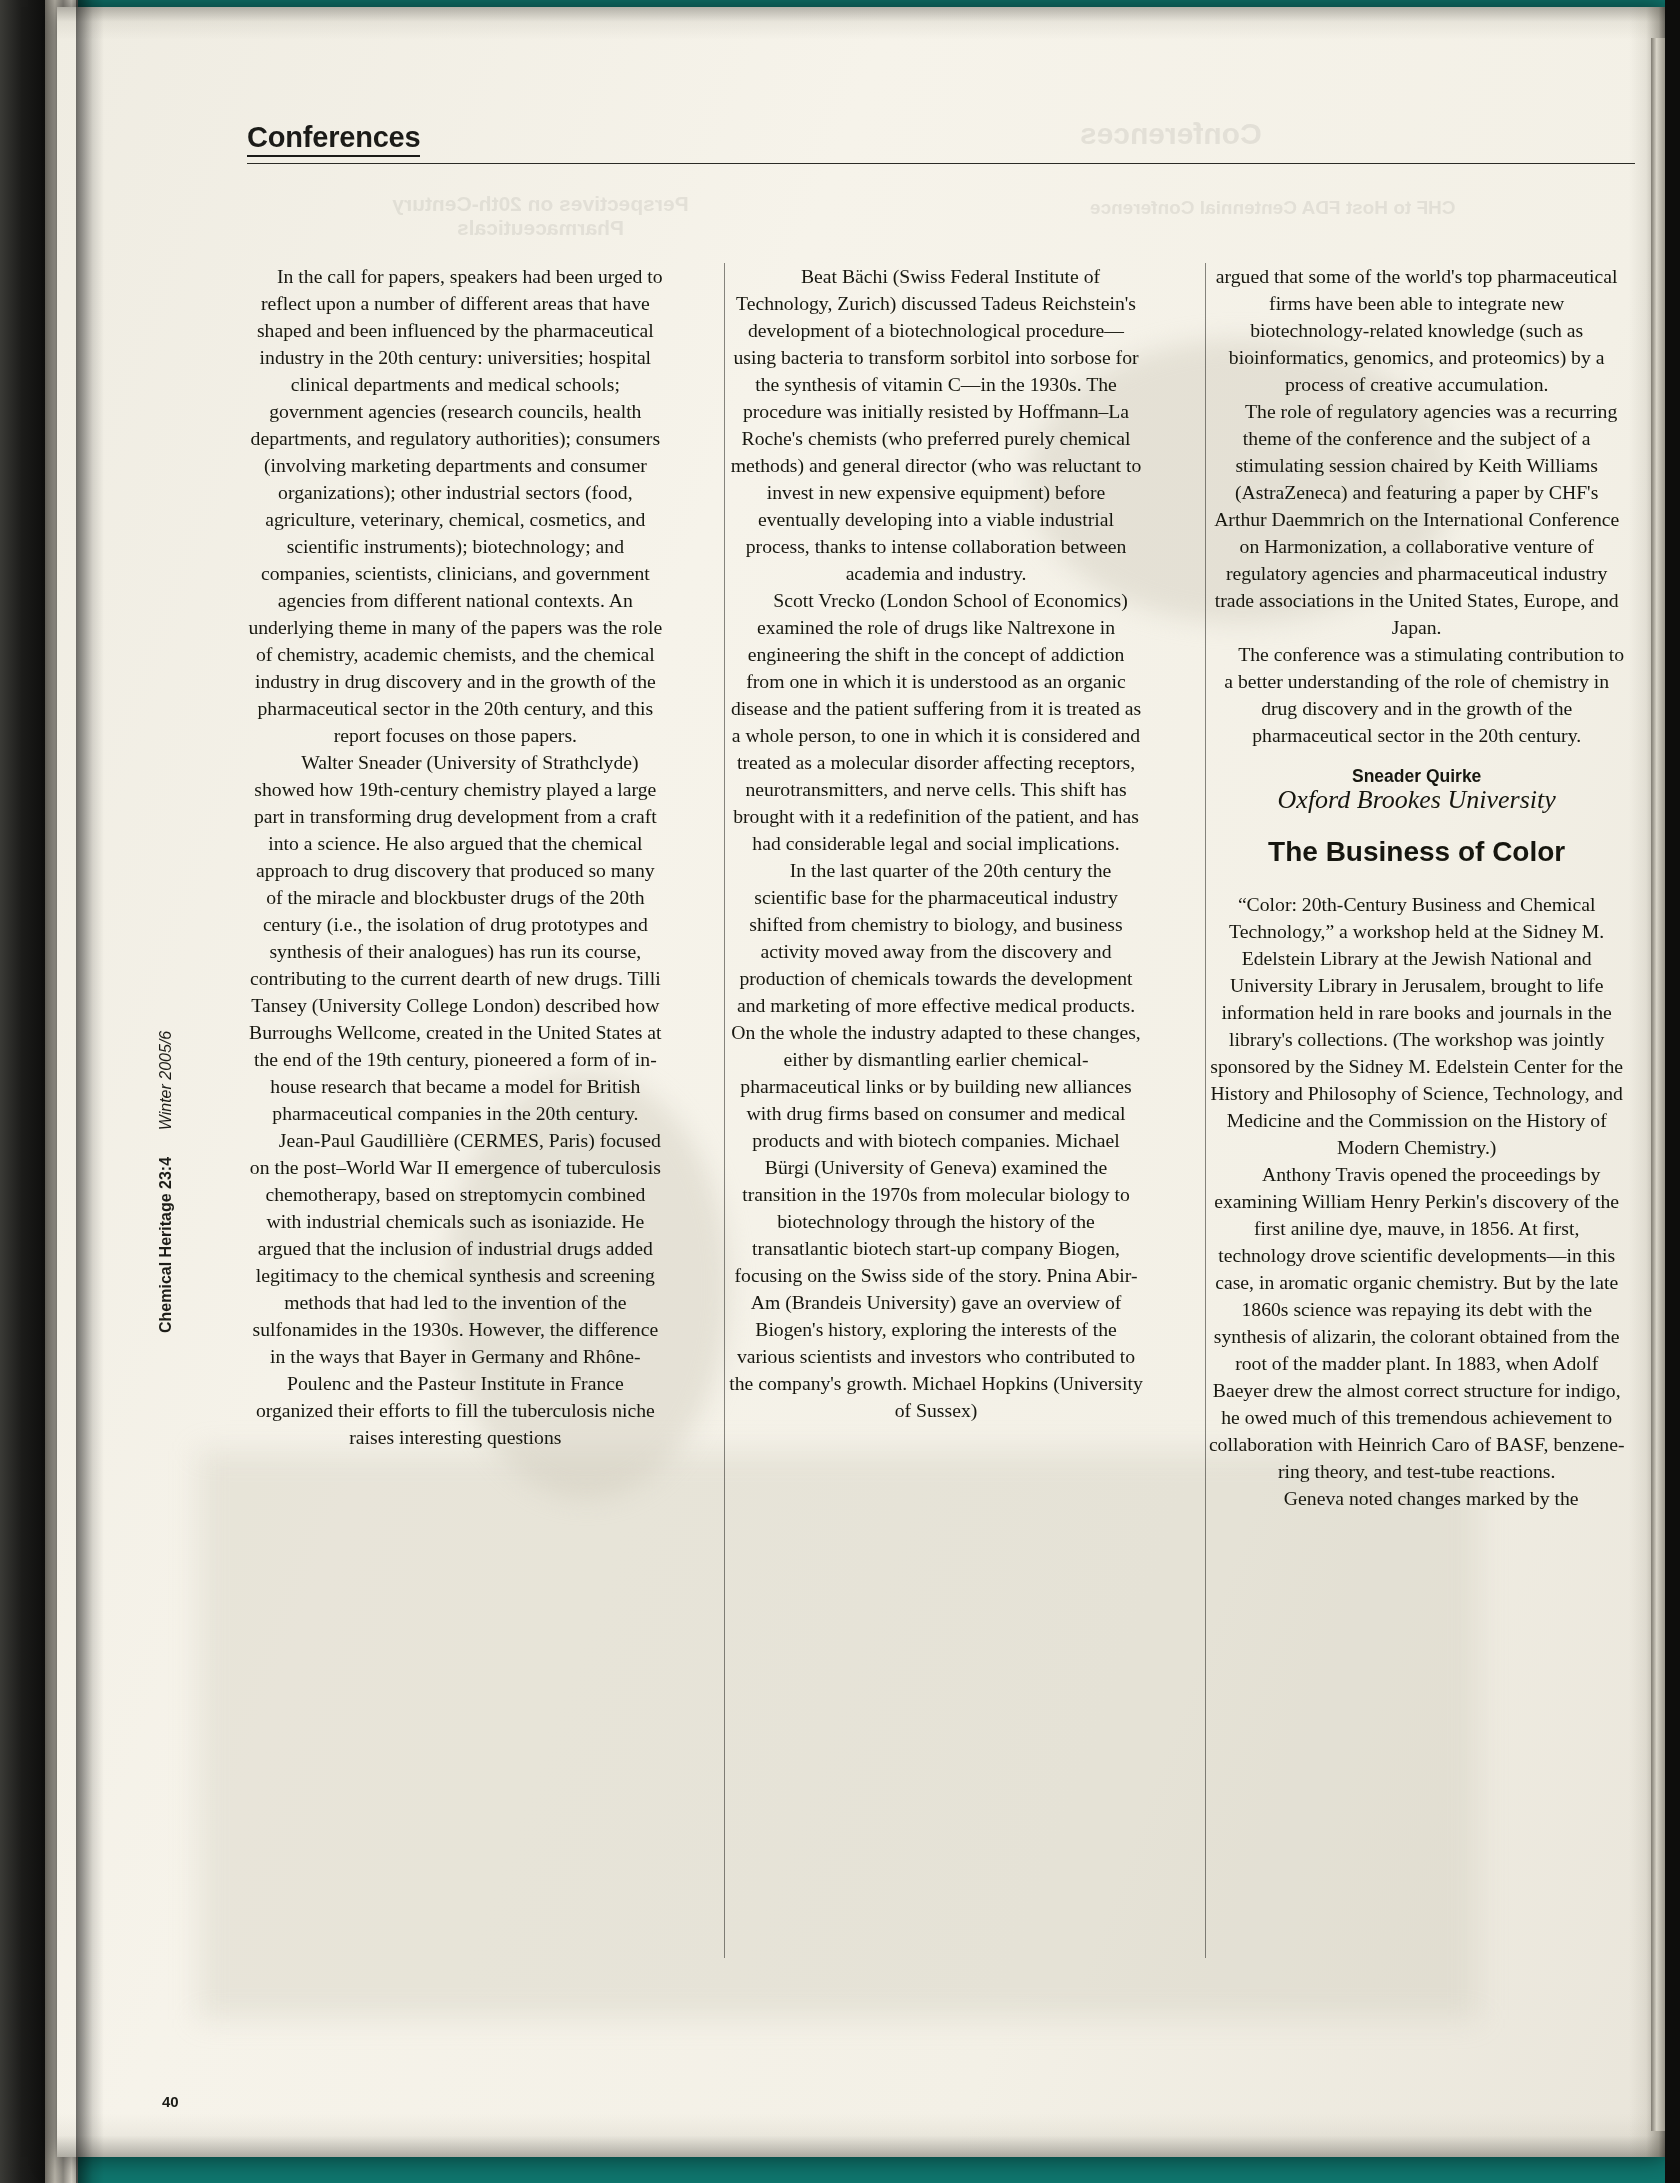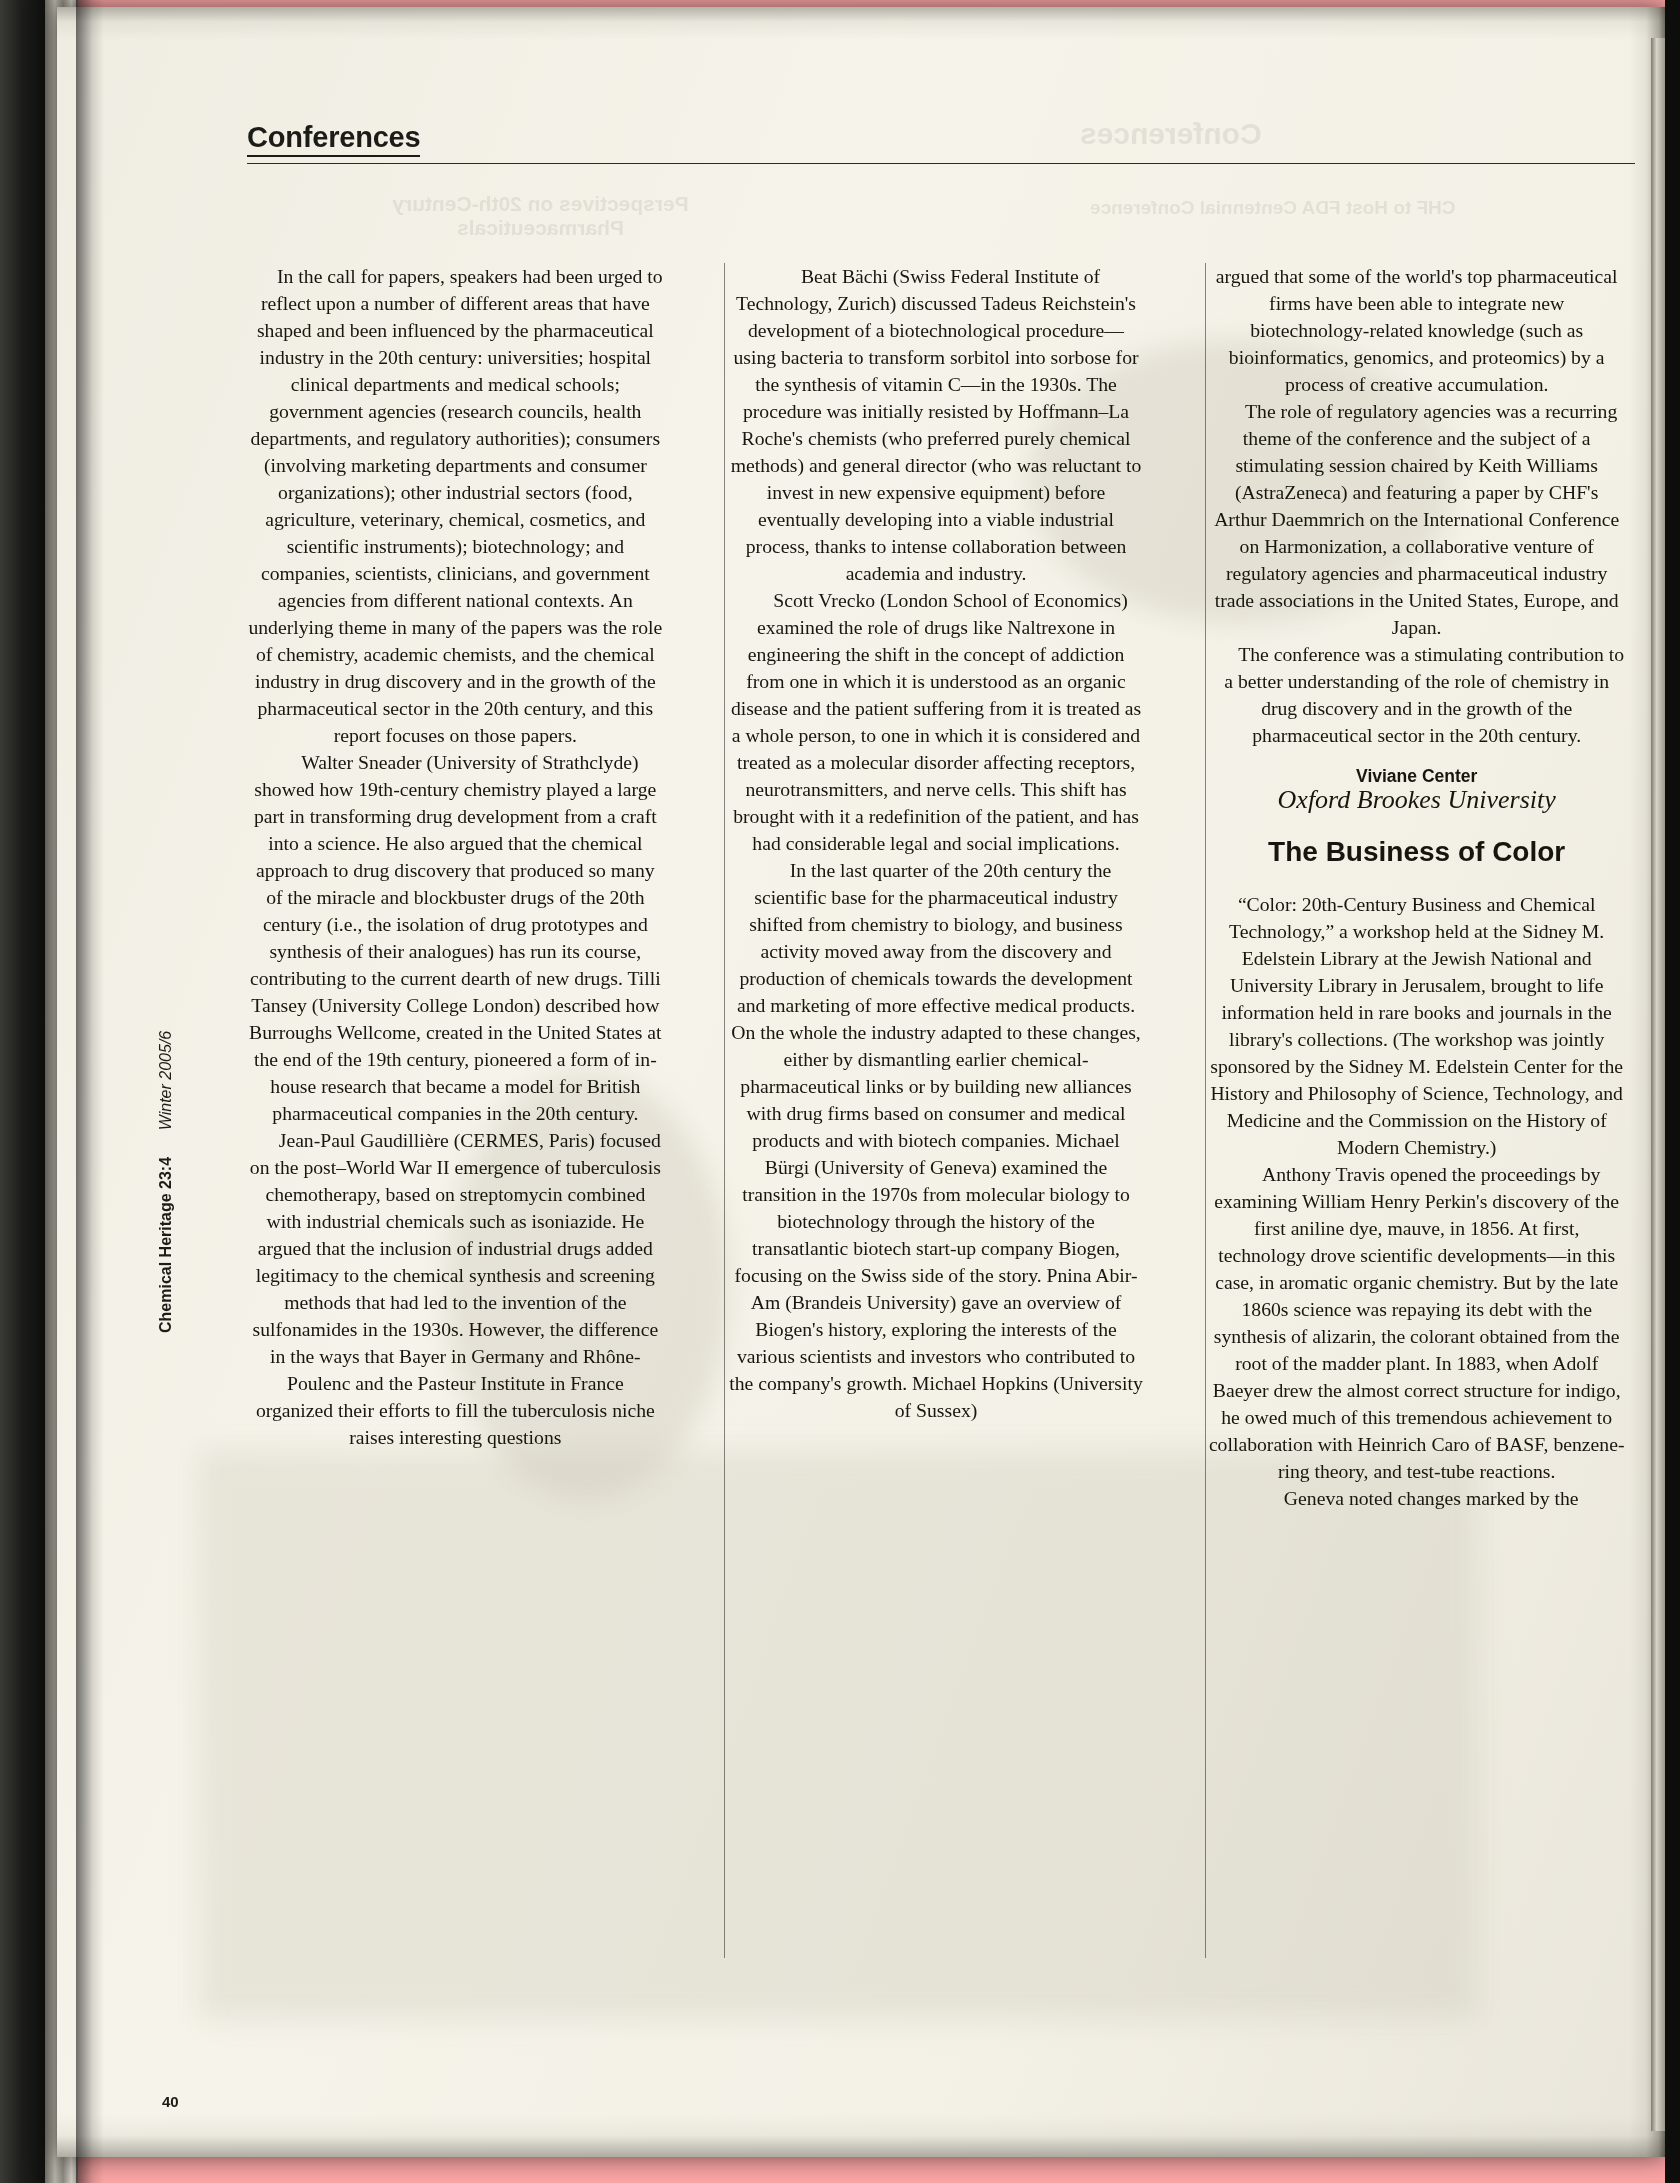--- a/index.html
+++ b/index.html
@@ -4,21 +4,21 @@
 <style>
   html, body {
     margin: 0;
     padding: 0;
     background: #2a2a28;
   }
   #page {
     position: relative;
     width: 1680px;
     height: 2183px;
-    background: #fca5a5;
+    background: #0f766e;
     overflow: hidden;
     font-family: "Liberation Serif", serif;
   }
   
   .gutter-left {
     position: absolute;
     left: 0; top: 0;
     width: 47px; height: 2183px;
     background: linear-gradient(90deg, #3a3a36 0%, #1d1d1b 45%, #0e0e0d 100%);
   }
@@ -262,21 +262,21 @@
           <p>Beat Bächi (Swiss Federal Institute of Technology, Zurich) discussed Tadeus Reichstein's development of a biotechnological procedure—using bacteria to transform sorbitol into sorbose for the synthesis of vitamin C—in the 1930s. The procedure was initially resisted by Hoffmann–La Roche's chemists (who preferred purely chemical methods) and general director (who was reluctant to invest in new expensive equipment) before eventually developing into a viable industrial process, thanks to intense collaboration between academia and industry.</p>
           <p>Scott Vrecko (London School of Economics) examined the role of drugs like Naltrexone in engineering the shift in the concept of addiction from one in which it is understood as an organic disease and the patient suffering from it is treated as a whole person, to one in which it is considered and treated as a molecular disorder affecting receptors, neurotransmitters, and nerve cells. This shift has brought with it a redefinition of the patient, and has had considerable legal and social implications.</p>
           <p>In the last quarter of the 20th century the scientific base for the pharmaceutical industry shifted from chemistry to biology, and business activity moved away from the discovery and production of chemicals towards the development and marketing of more effective medical products. On the whole the industry adapted to these changes, either by dismantling earlier chemical-pharmaceutical links or by building new alliances with drug firms based on consumer and medical products and with biotech companies. Michael Bürgi (University of Geneva) examined the transition in the 1970s from molecular biology to biotechnology through the history of the transatlantic biotech start-up company Biogen, focusing on the Swiss side of the story. Pnina Abir-Am (Brandeis University) gave an overview of Biogen's history, exploring the interests of the various scientists and investors who contributed to the company's growth. Michael Hopkins (University of Sussex)</p>
         </div>
 
         <div class="col">
           <p class="noindent">argued that some of the world's top pharmaceutical firms have been able to integrate new biotechnology-related knowledge (such as bioinformatics, genomics, and proteomics) by a process of creative accumulation.</p>
           <p>The role of regulatory agencies was a recurring theme of the conference and the subject of a stimulating session chaired by Keith Williams (AstraZeneca) and featuring a paper by CHF's Arthur Daemmrich on the International Conference on Harmonization, a collaborative venture of regulatory agencies and pharmaceutical industry trade associations in the United States, Europe, and Japan.</p>
           <p>The conference was a stimulating contribution to a better understanding of the role of chemistry in drug discovery and in the growth of the pharmaceutical sector in the 20th century.</p>
 
-          <div class="byline-name">Viviane Center</div>
+          <div class="byline-name">Sneader Quirke</div>
           <div class="byline-affil">Oxford Brookes University</div>
 
           <div class="section-head">The Business of Color</div>
 
           <p class="noindent">“Color: 20th-Century Business and Chemical Technology,” a workshop held at the Sidney M. Edelstein Library at the Jewish National and University Library in Jerusalem, brought to life information held in rare books and journals in the library's collections. (The workshop was jointly sponsored by the Sidney M. Edelstein Center for the History and Philosophy of Science, Technology, and Medicine and the Commission on the History of Modern Chemistry.)</p>
           <p>Anthony Travis opened the proceedings by examining William Henry Perkin's discovery of the first aniline dye, mauve, in 1856. At first, technology drove scientific developments—in this case, in aromatic organic chemistry. But by the late 1860s science was repaying its debt with the synthesis of alizarin, the colorant obtained from the root of the madder plant. In 1883, when Adolf Baeyer drew the almost correct structure for indigo, he owed much of this tremendous achievement to collaboration with Heinrich Caro of BASF, benzene-ring theory, and test-tube reactions.</p>
           <p>Geneva noted changes marked by the</p>
         </div>
 
       </div>

